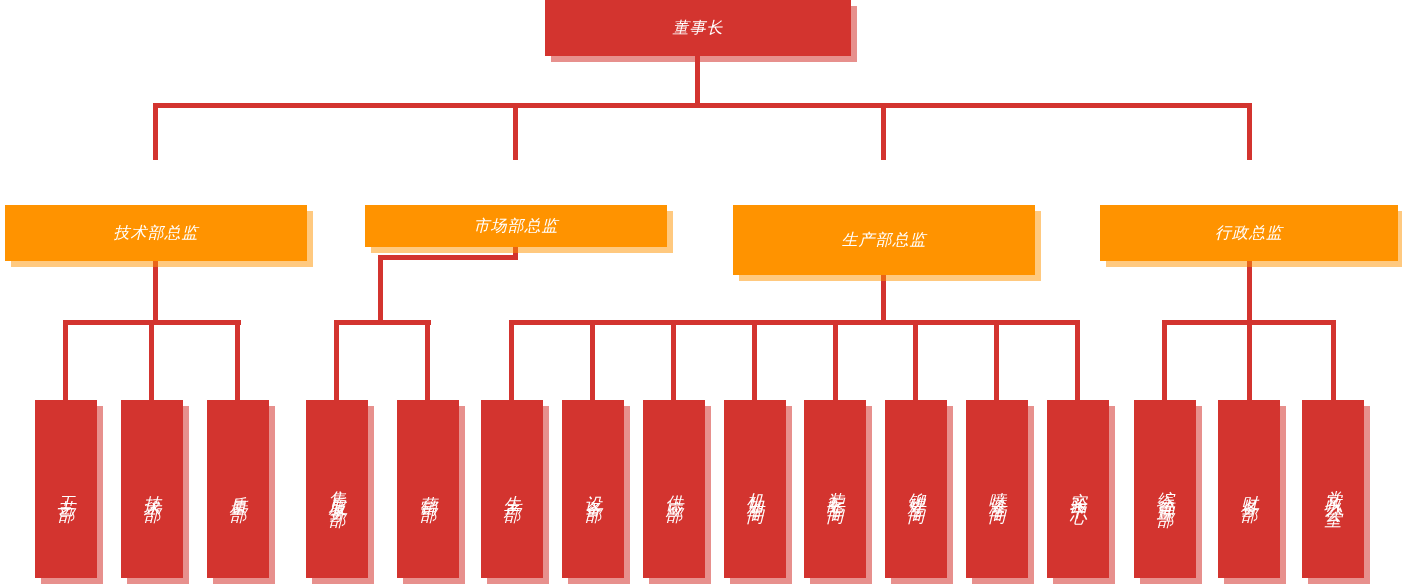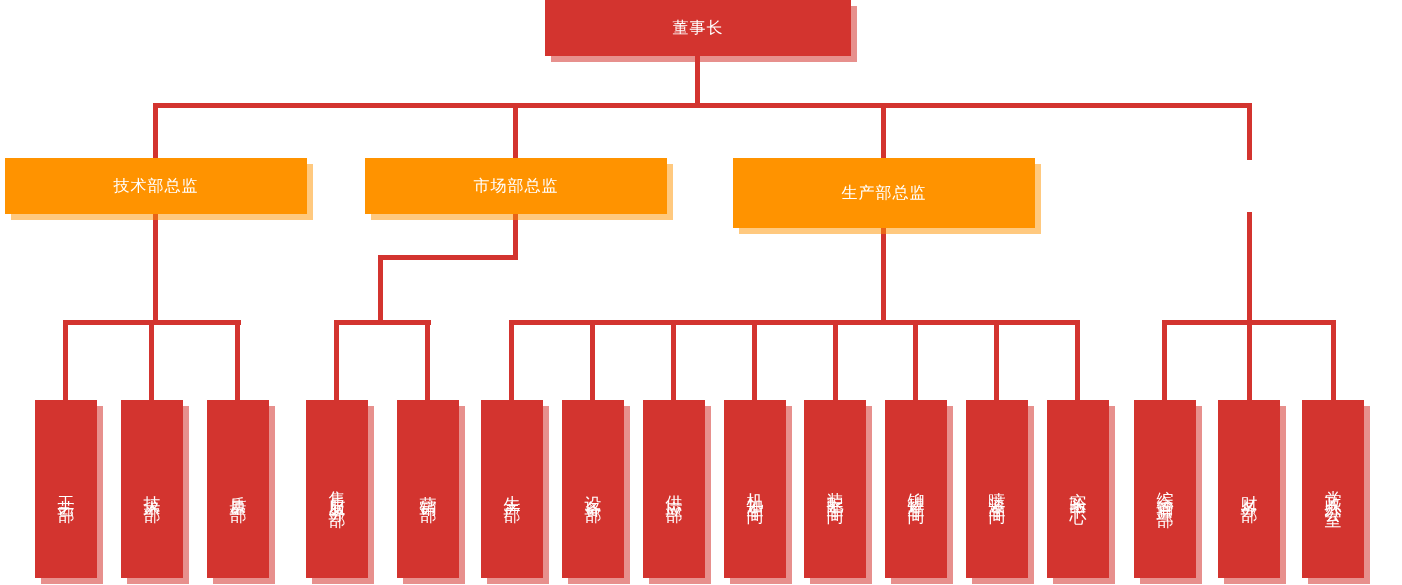--- a/index.html
+++ b/index.html
@@ -2,38 +2,40 @@
 <html><head>
 <meta charset="utf-8">
 <style>
   html,body{margin:0;padding:0;background:#ffffff;}
   .canvas{
     position:relative;
     width:1402px;height:585px;
     background:#ffffff;
     overflow:hidden;
     font-family:"Liberation Sans","DejaVu Sans",sans-serif;
+    font-style:italic;
   }
   .line{
     position:absolute;
     background:var(--line,#d3342f);
   }
   .node{
     position:absolute;
     display:flex;align-items:center;justify-content:center;
     color:#ffffff;
     box-sizing:border-box;
   }
   .node.root,.node.leaf{
     background:var(--red,#d3342f);
     box-shadow:6px 6px 0 rgba(211,52,47,0.55);
   }
   .node.director{
     background:var(--orange,#ff9300);
     box-shadow:6px 6px 0 rgba(255,147,0,0.5);
+    margin-top:47px;
   }
   .node.root span,.node.director span{
     font-size:16px;letter-spacing:1px;white-space:nowrap;
   }
   .node.leaf{
     top:400px;width:62px;height:178px;
   }
   .node.leaf span{
     writing-mode:vertical-rl;
     text-orientation:upright;
@@ -84,25 +86,28 @@
   <div class="line" style="left:1247px;top:320px;width:5px;height:82px"></div>
   <div class="line" style="left:1331px;top:320px;width:5px;height:82px"></div>
 
   <div class="node root" style="left:545px;top:0;width:306px;height:56px">
     <span>董事长</span>
   </div>
 
   <div class="node director" style="left:5px;top:158px;width:302px;height:56px">
     <span>技术部总监</span>
   </div>
-  <div class="node director" style="left:365px;top:158px;width:302px;height:56px">
+  <div class="node director" style="left:365px;top:158px;width:302px;height:42px">
     <span>市场部总监</span>
   </div>
   <div class="node director" style="left:733px;top:158px;width:302px;height:70px">
     <span>生产部总监</span>
+  </div>
+  <div class="node director" style="left:1100px;top:158px;width:298px;height:56px">
+    <span>行政总监</span>
   </div>
 
   <div class="node leaf" style="left:35px">
     <span>工艺部</span>
   </div>
   <div class="node leaf" style="left:121px">
     <span>技术部</span>
   </div>
   <div class="node leaf" style="left:207px">
     <span>质量部</span>

